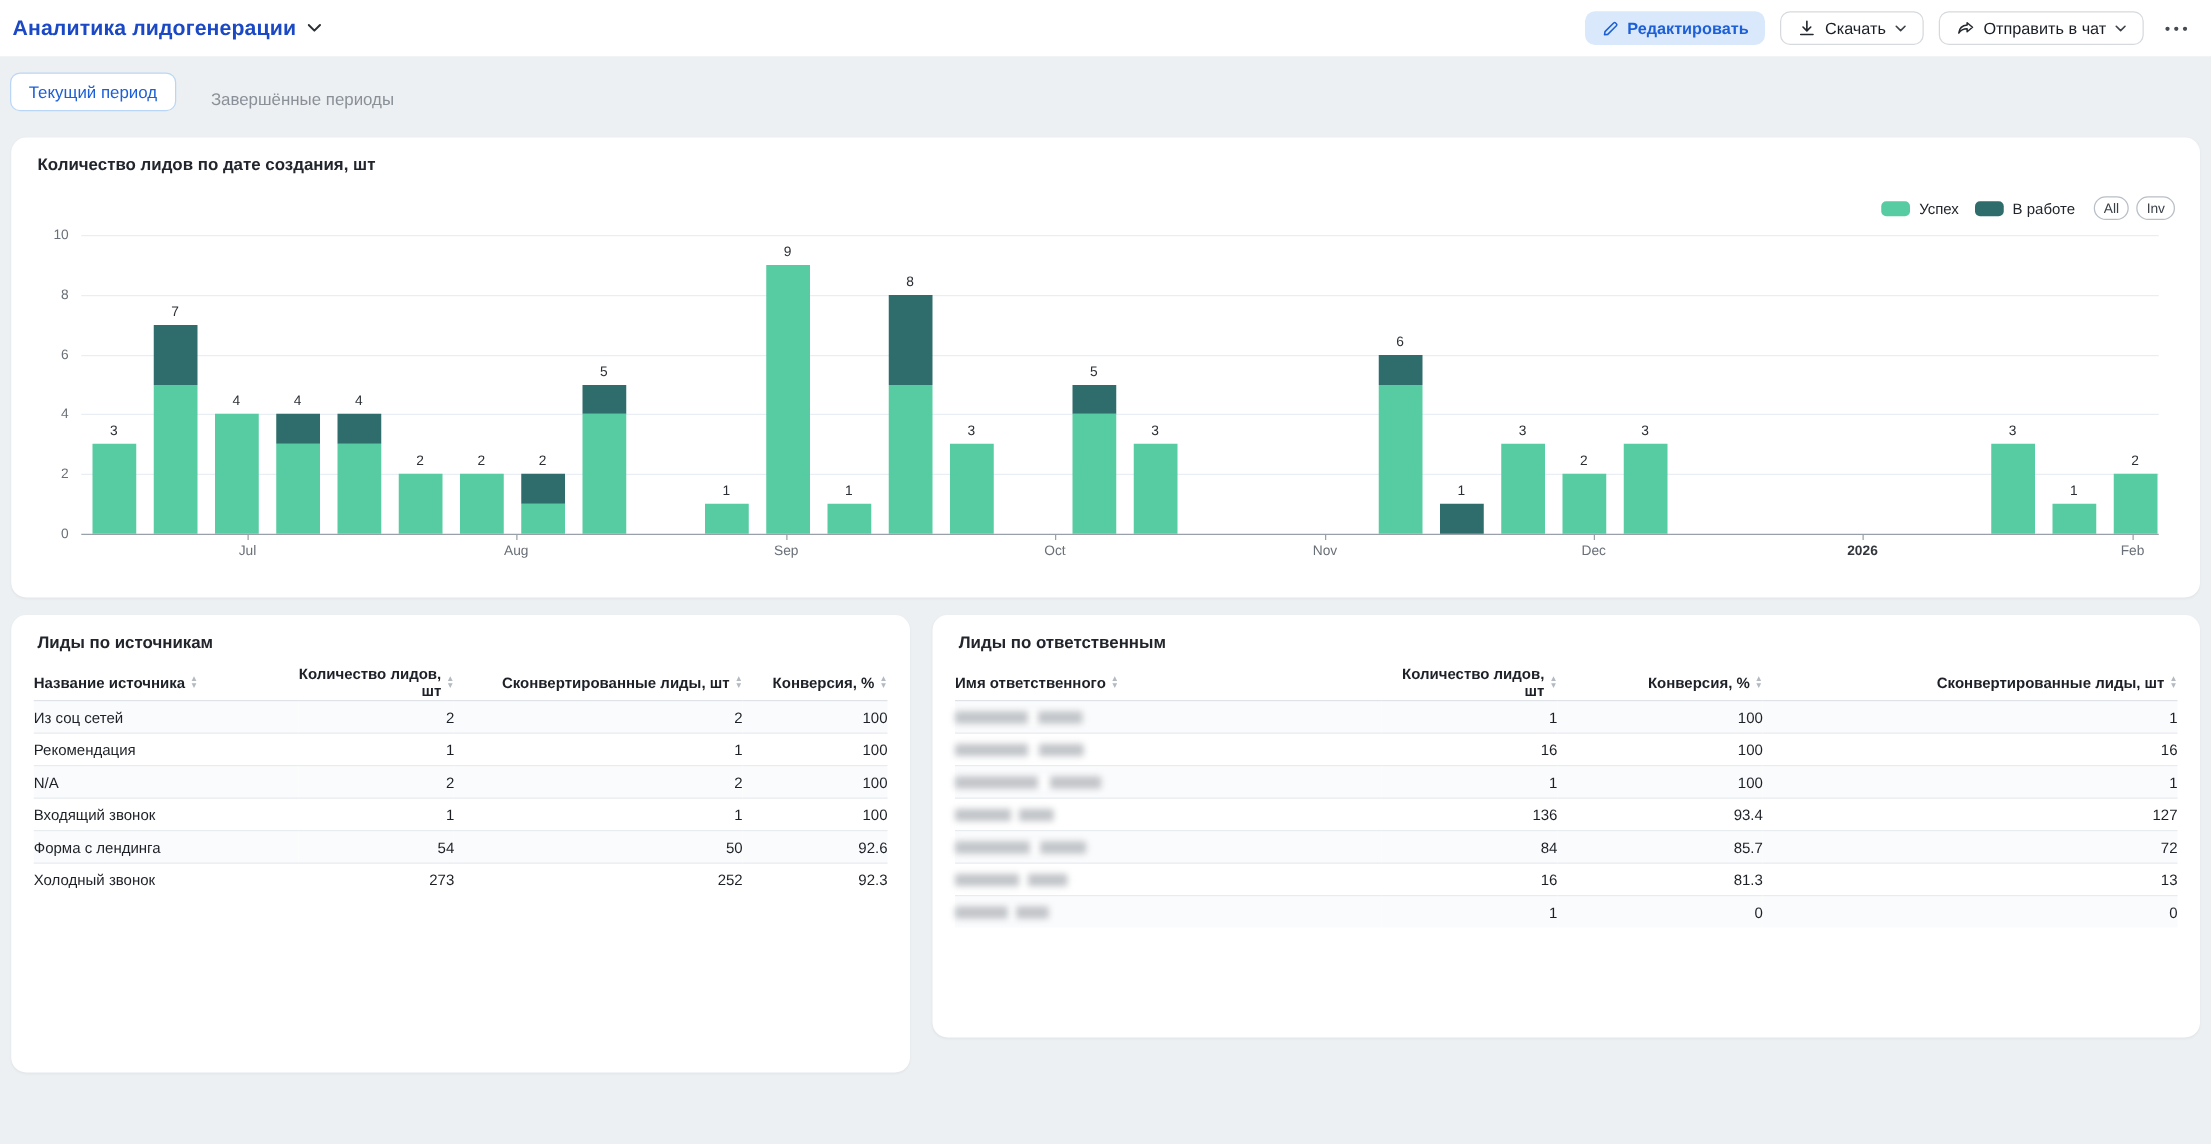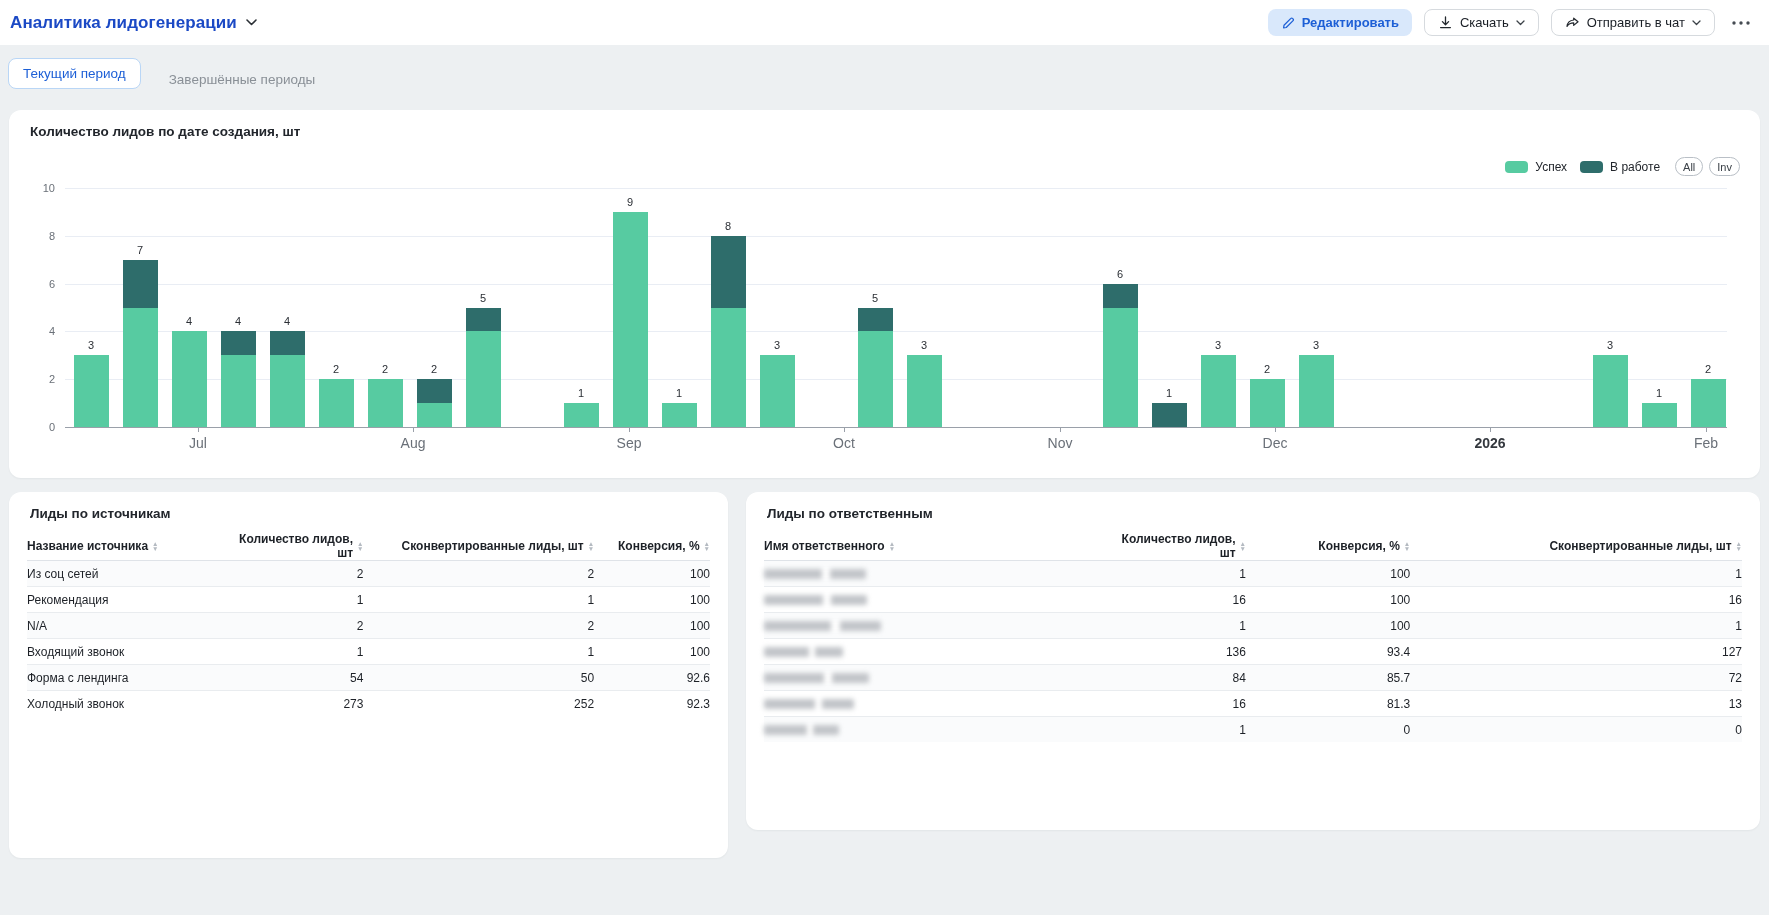--- a/index.html
+++ b/index.html
@@ -37,21 +37,21 @@
   .pill{height:19px;padding:0 7px;border:1px solid #b9bfc6;border-radius:10px;background:#fff;font-size:11px;color:#3a4047;display:inline-flex;align-items:center;font-family:inherit;cursor:pointer;}
 
   
   .plot{position:absolute;left:56px;top:78px;width:1662px;height:239px;}
   .gridline{position:absolute;left:0;right:0;height:1px;background:#e9edf4;}
   .axisline{position:absolute;left:0;right:0;top:239px;height:1px;background:#9aa0a9;}
   .ylab{position:absolute;left:-44px;width:34px;text-align:right;font-size:11px;color:#6a7078;}
   .bar{position:absolute;bottom:0;width:35px;}
   .seg{position:absolute;left:0;width:100%;}
   .val{position:absolute;left:-10px;right:-10px;top:-16px;text-align:center;font-size:11px;color:#2b2f35;}
-  .xlab{position:absolute;top:247px;transform:translateX(-50%);font-size:14px;color:#6a7078;white-space:nowrap;}
+  .xlab{position:absolute;top:247px;transform:translateX(-50%);font-size:11px;color:#6a7078;white-space:nowrap;}
   .xlab.year{color:#34383e;font-weight:700;}
   .xtick{position:absolute;top:240px;width:1px;height:4px;background:#9aa0a9;}
 
   
   .tbl{position:absolute;left:18px;right:18px;top:40px;}
   .tbl table{width:100%;border-collapse:collapse;table-layout:fixed;font-size:12px;}
   .tbl th{height:26px;font-size:12px;font-weight:700;color:#1d2127;border-bottom:1px solid #dfe3e8;padding:0;vertical-align:middle;cursor:pointer;}
   .tbl td{height:25px;padding:0;border-bottom:1px solid #e9ecef;color:#1d2127;vertical-align:middle;}
   .tbl tr:last-child td{border-bottom:none;}
   .tbl tbody tr:nth-child(odd) td{background:#fafbfc;}

